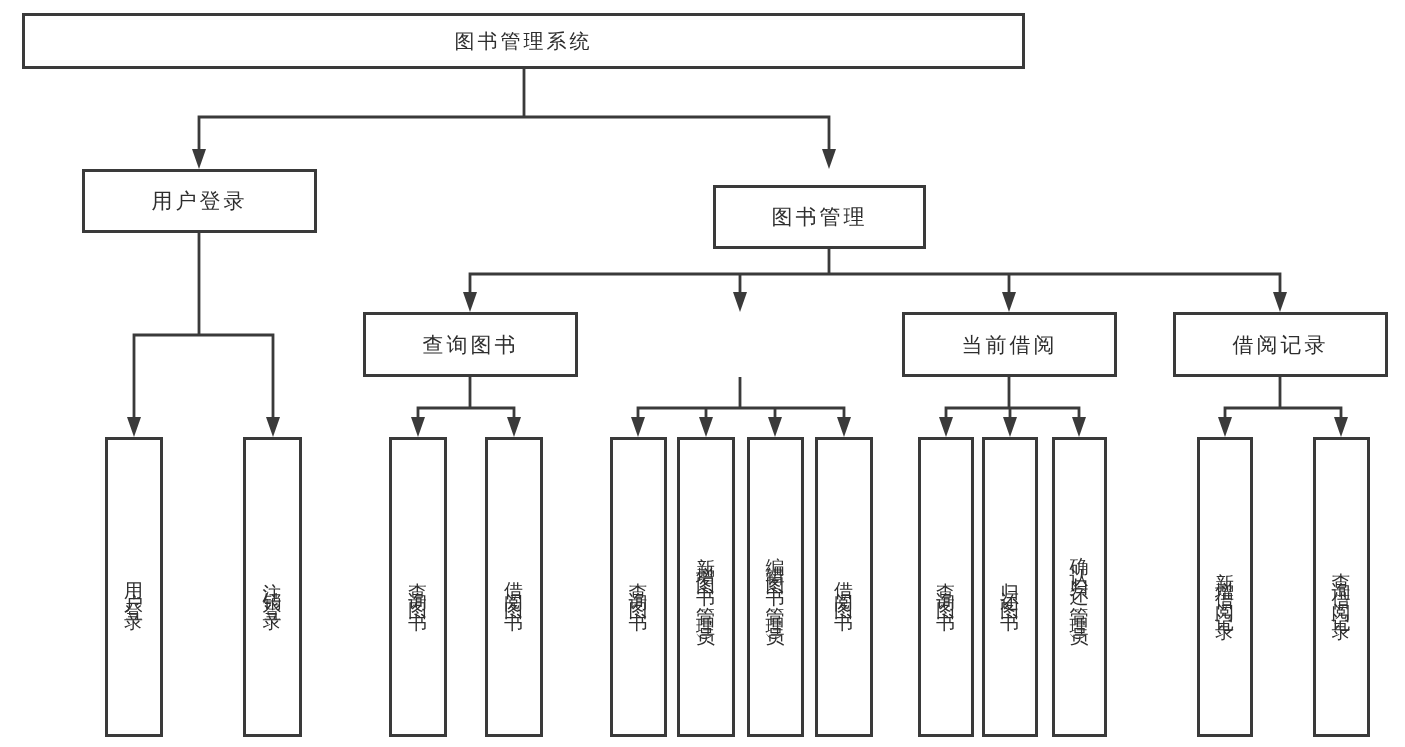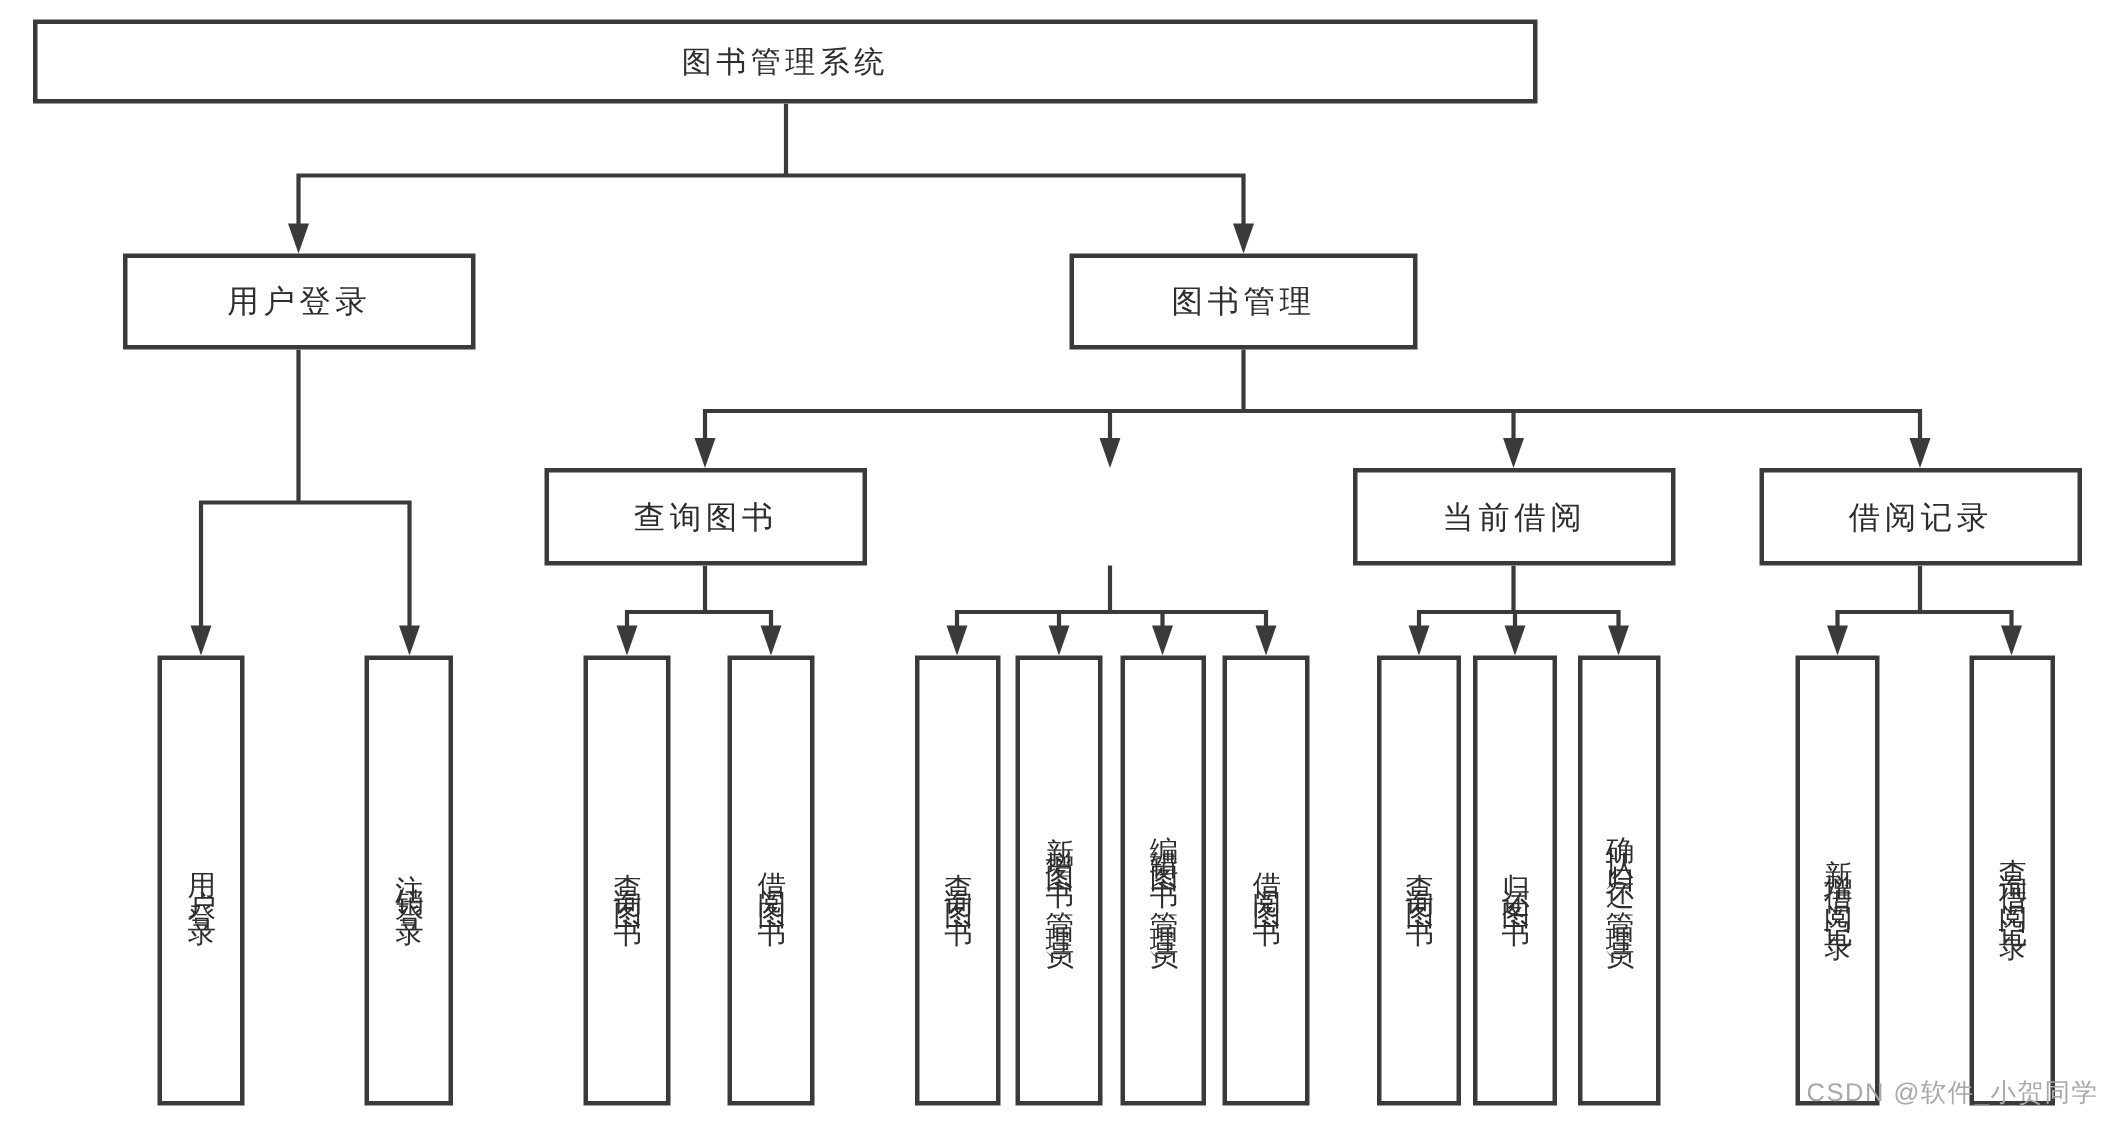--- a/index.html
+++ b/index.html
@@ -82,21 +82,21 @@
       <polygon points="1003,417 1017,417 1010,437"></polygon>
       <polygon points="1072,417 1086,417 1079,437"></polygon>
       <polygon points="1218,417 1232,417 1225,437"></polygon>
       <polygon points="1334,417 1348,417 1341,437"></polygon>
     </g>
   </svg>
 
   <div class="box root-box" style="left:22px;top:13px;width:1003px;height:56px">图书管理系统</div>
 
   <div class="box branch-box" style="left:82px;top:169px;width:235px;height:64px">用户登录</div>
-  <div class="box branch-box" style="left:713px;top:169px;width:232px;height:64px">图书管理</div>
+  <div class="box branch-box" style="left:713px;top:185px;width:213px;height:64px">图书管理</div>
 
   <div class="box branch-box" style="left:363px;top:312px;width:215px;height:65px">查询图书</div>
   <div class="box branch-box" style="left:1173px;top:312px;width:215px;height:65px">借阅记录</div>
   <div class="box branch-box" style="left:902px;top:312px;width:215px;height:65px">当前借阅</div>
 
   <div class="box leaf-box" style="left:105px;top:437px;width:58px;height:300px">用户登录</div>
   <div class="box leaf-box" style="left:243px;top:437px;width:59px;height:300px">注销登录</div>
 
   <div class="box leaf-box" style="left:389px;top:437px;width:58px;height:300px">查询图书</div>
   <div class="box leaf-box" style="left:485px;top:437px;width:58px;height:300px">借阅图书</div>
@@ -106,14 +106,13 @@
   <div class="box leaf-box" style="left:747px;top:437px;width:57px;height:300px">编辑图书（管理员）</div>
   <div class="box leaf-box" style="left:815px;top:437px;width:58px;height:300px">借阅图书</div>
 
   <div class="box leaf-box" style="left:918px;top:437px;width:56px;height:300px">查询图书</div>
   <div class="box leaf-box" style="left:982px;top:437px;width:56px;height:300px">归还图书</div>
   <div class="box leaf-box" style="left:1052px;top:437px;width:55px;height:300px">确认归还（管理员）</div>
 
   <div class="box leaf-box" style="left:1197px;top:437px;width:56px;height:300px">新增借阅记录</div>
   <div class="box leaf-box" style="left:1313px;top:437px;width:57px;height:300px">查询借阅记录</div>
 
-  <div class="watermark">CSDN @软件_小贺同学</div>
 </div>
 
 </body></html>

